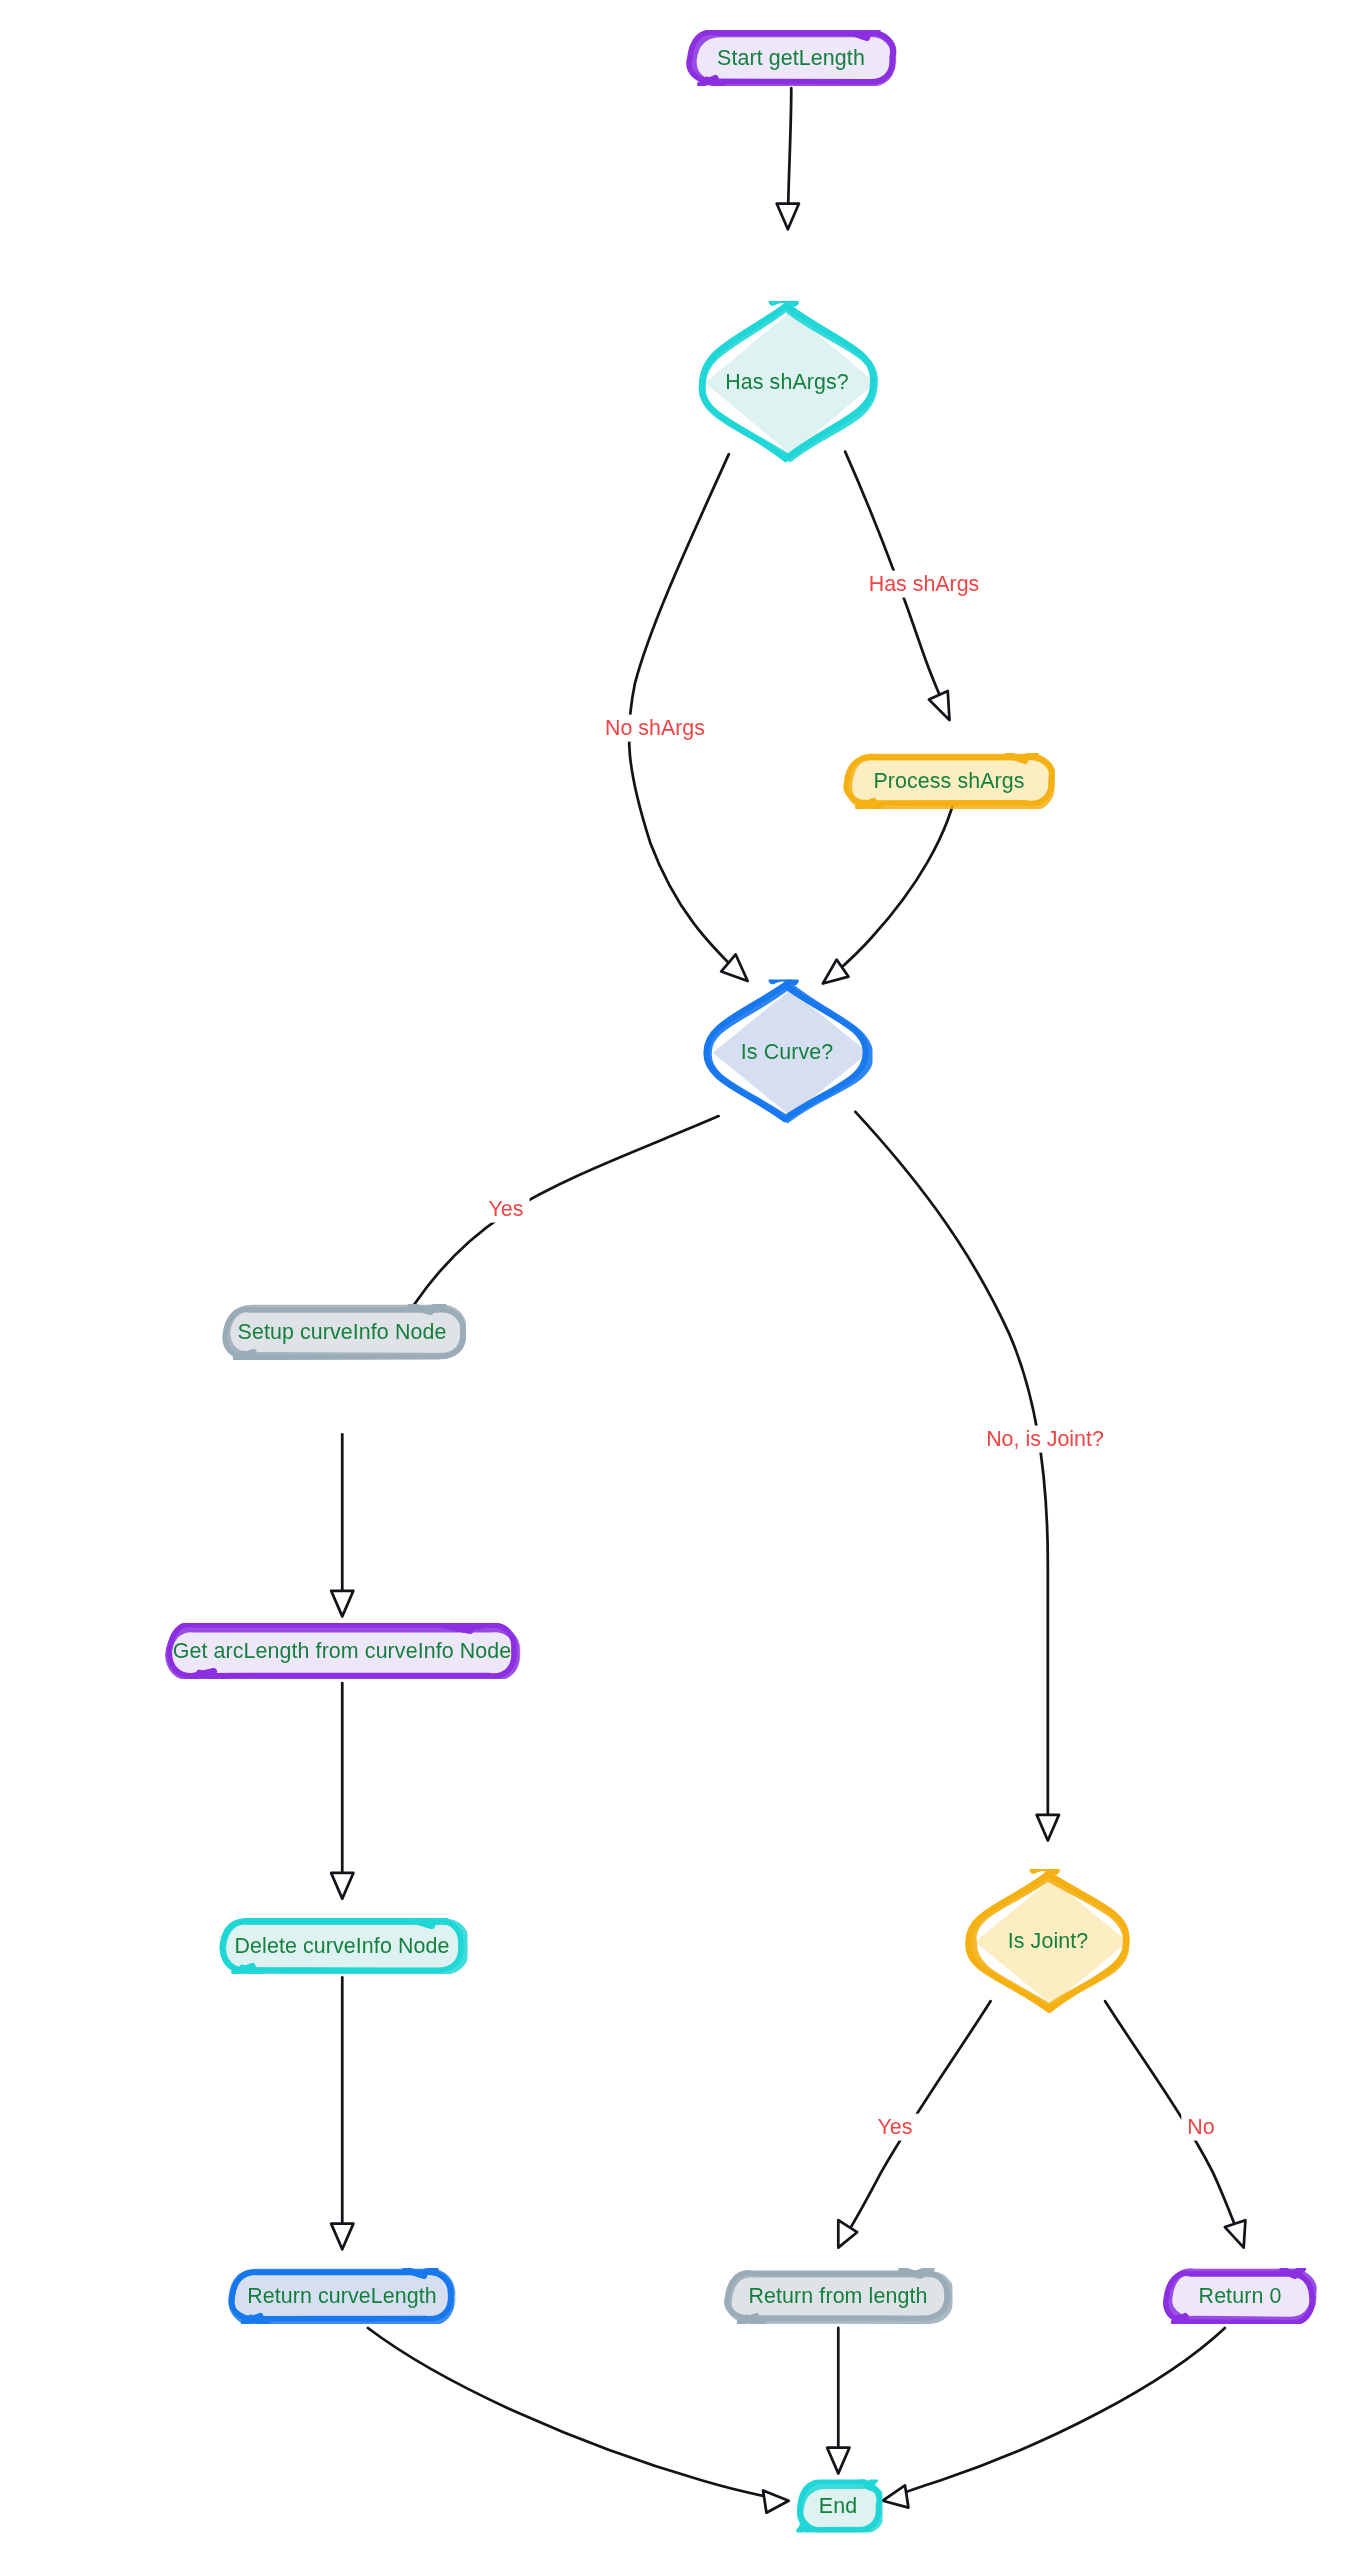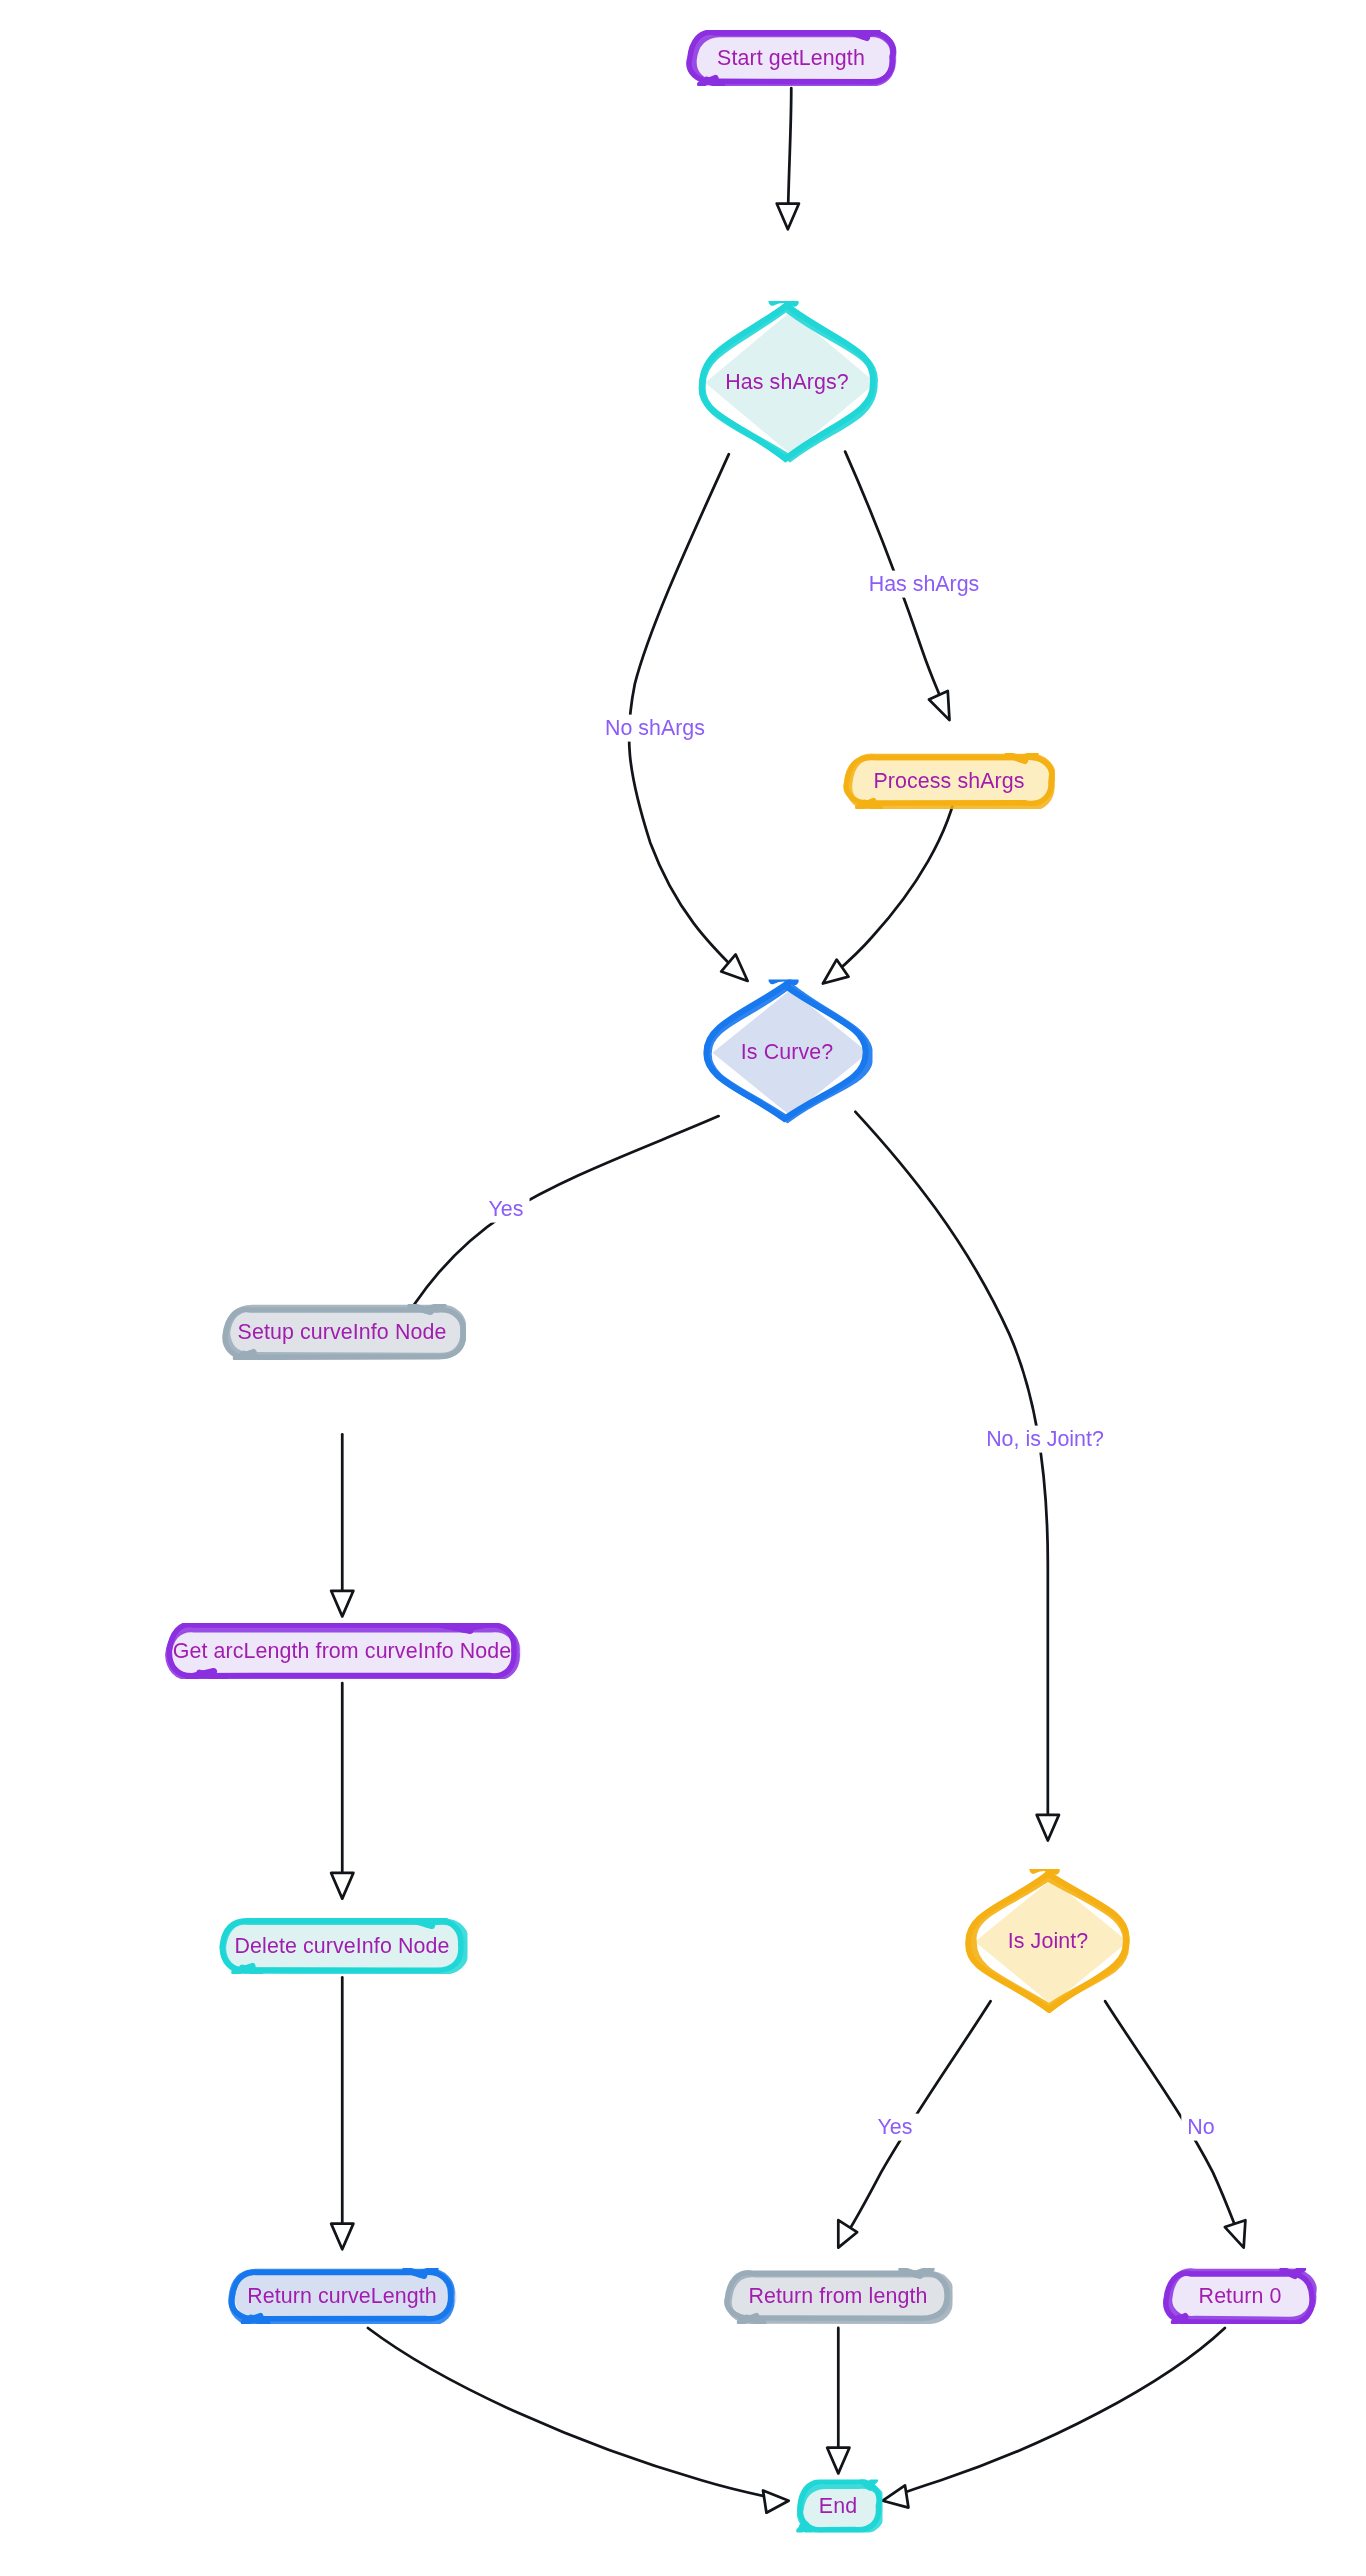--- a/index.html
+++ b/index.html
@@ -4,40 +4,40 @@
 <style>
   html,body{margin:0;padding:0;background:#ffffff;}
   body{width:1367px;height:2576px;position:relative;overflow:hidden;
        font-family:"Liberation Sans",sans-serif;}
   #stage{position:absolute;left:0;top:0;width:1367px;height:2576px;}
   #edges{position:absolute;left:0;top:0;width:1367px;height:2576px;pointer-events:none;}
 
   
   .node{position:absolute;transform:translate(-50%,-50%);display:flex;
         align-items:center;justify-content:center;}
-  .node .lbl{position:relative;z-index:5;color:#a21caf;white-space:nowrap;
+  .node .lbl{position:relative;z-index:5;color:#15803d;white-space:nowrap;
              font-size:21.4px;letter-spacing:0.1px;}
 
   
   .pill{width:var(--w);height:var(--h);}
   .pill .fill{position:absolute;left:6.8px;top:6px;width:calc(var(--w) - 6.8px);
               height:calc(var(--h) - 10.3px);border-radius:854px;background:var(--fill);}
   .pill .stroke{position:absolute;left:0;top:0;width:var(--w);height:var(--h);}
 
   
   .dia{width:var(--w);height:var(--h);}
   .dia .fill{position:absolute;left:9.4px;top:7.7px;width:calc(var(--w) - 12px);
              height:calc(var(--h) - 13.7px);background:var(--fill);
              clip-path:polygon(50% 2%,99% 50%,50% 98%,1% 50%);
              border-radius:29px;filter:blur(0.3px);}
   .dia .stroke{position:absolute;left:0;top:0;width:var(--w);height:var(--h);}
 
   
   .elabel{position:absolute;transform:translate(-50%,-50%);
-          font-size:21.4px;color:#8b5cf6;background:#fff;padding:0.9px 6px;
+          font-size:21.4px;color:#ef4444;background:#fff;padding:0.9px 6px;
           white-space:nowrap;z-index:6;}
 </style>
 </head>
 <body>
 
 <div id="stage">
 
   <svg id="edges" viewBox="0 0 1598 3012" xmlns="http://www.w3.org/2000/svg">
     <g id="edge-paths" fill="none" stroke="#111418" stroke-width="3.2" stroke-linecap="round" stroke-linejoin="round">
         <path d="M925,103 C925,150 922,200 921,258"></path>

